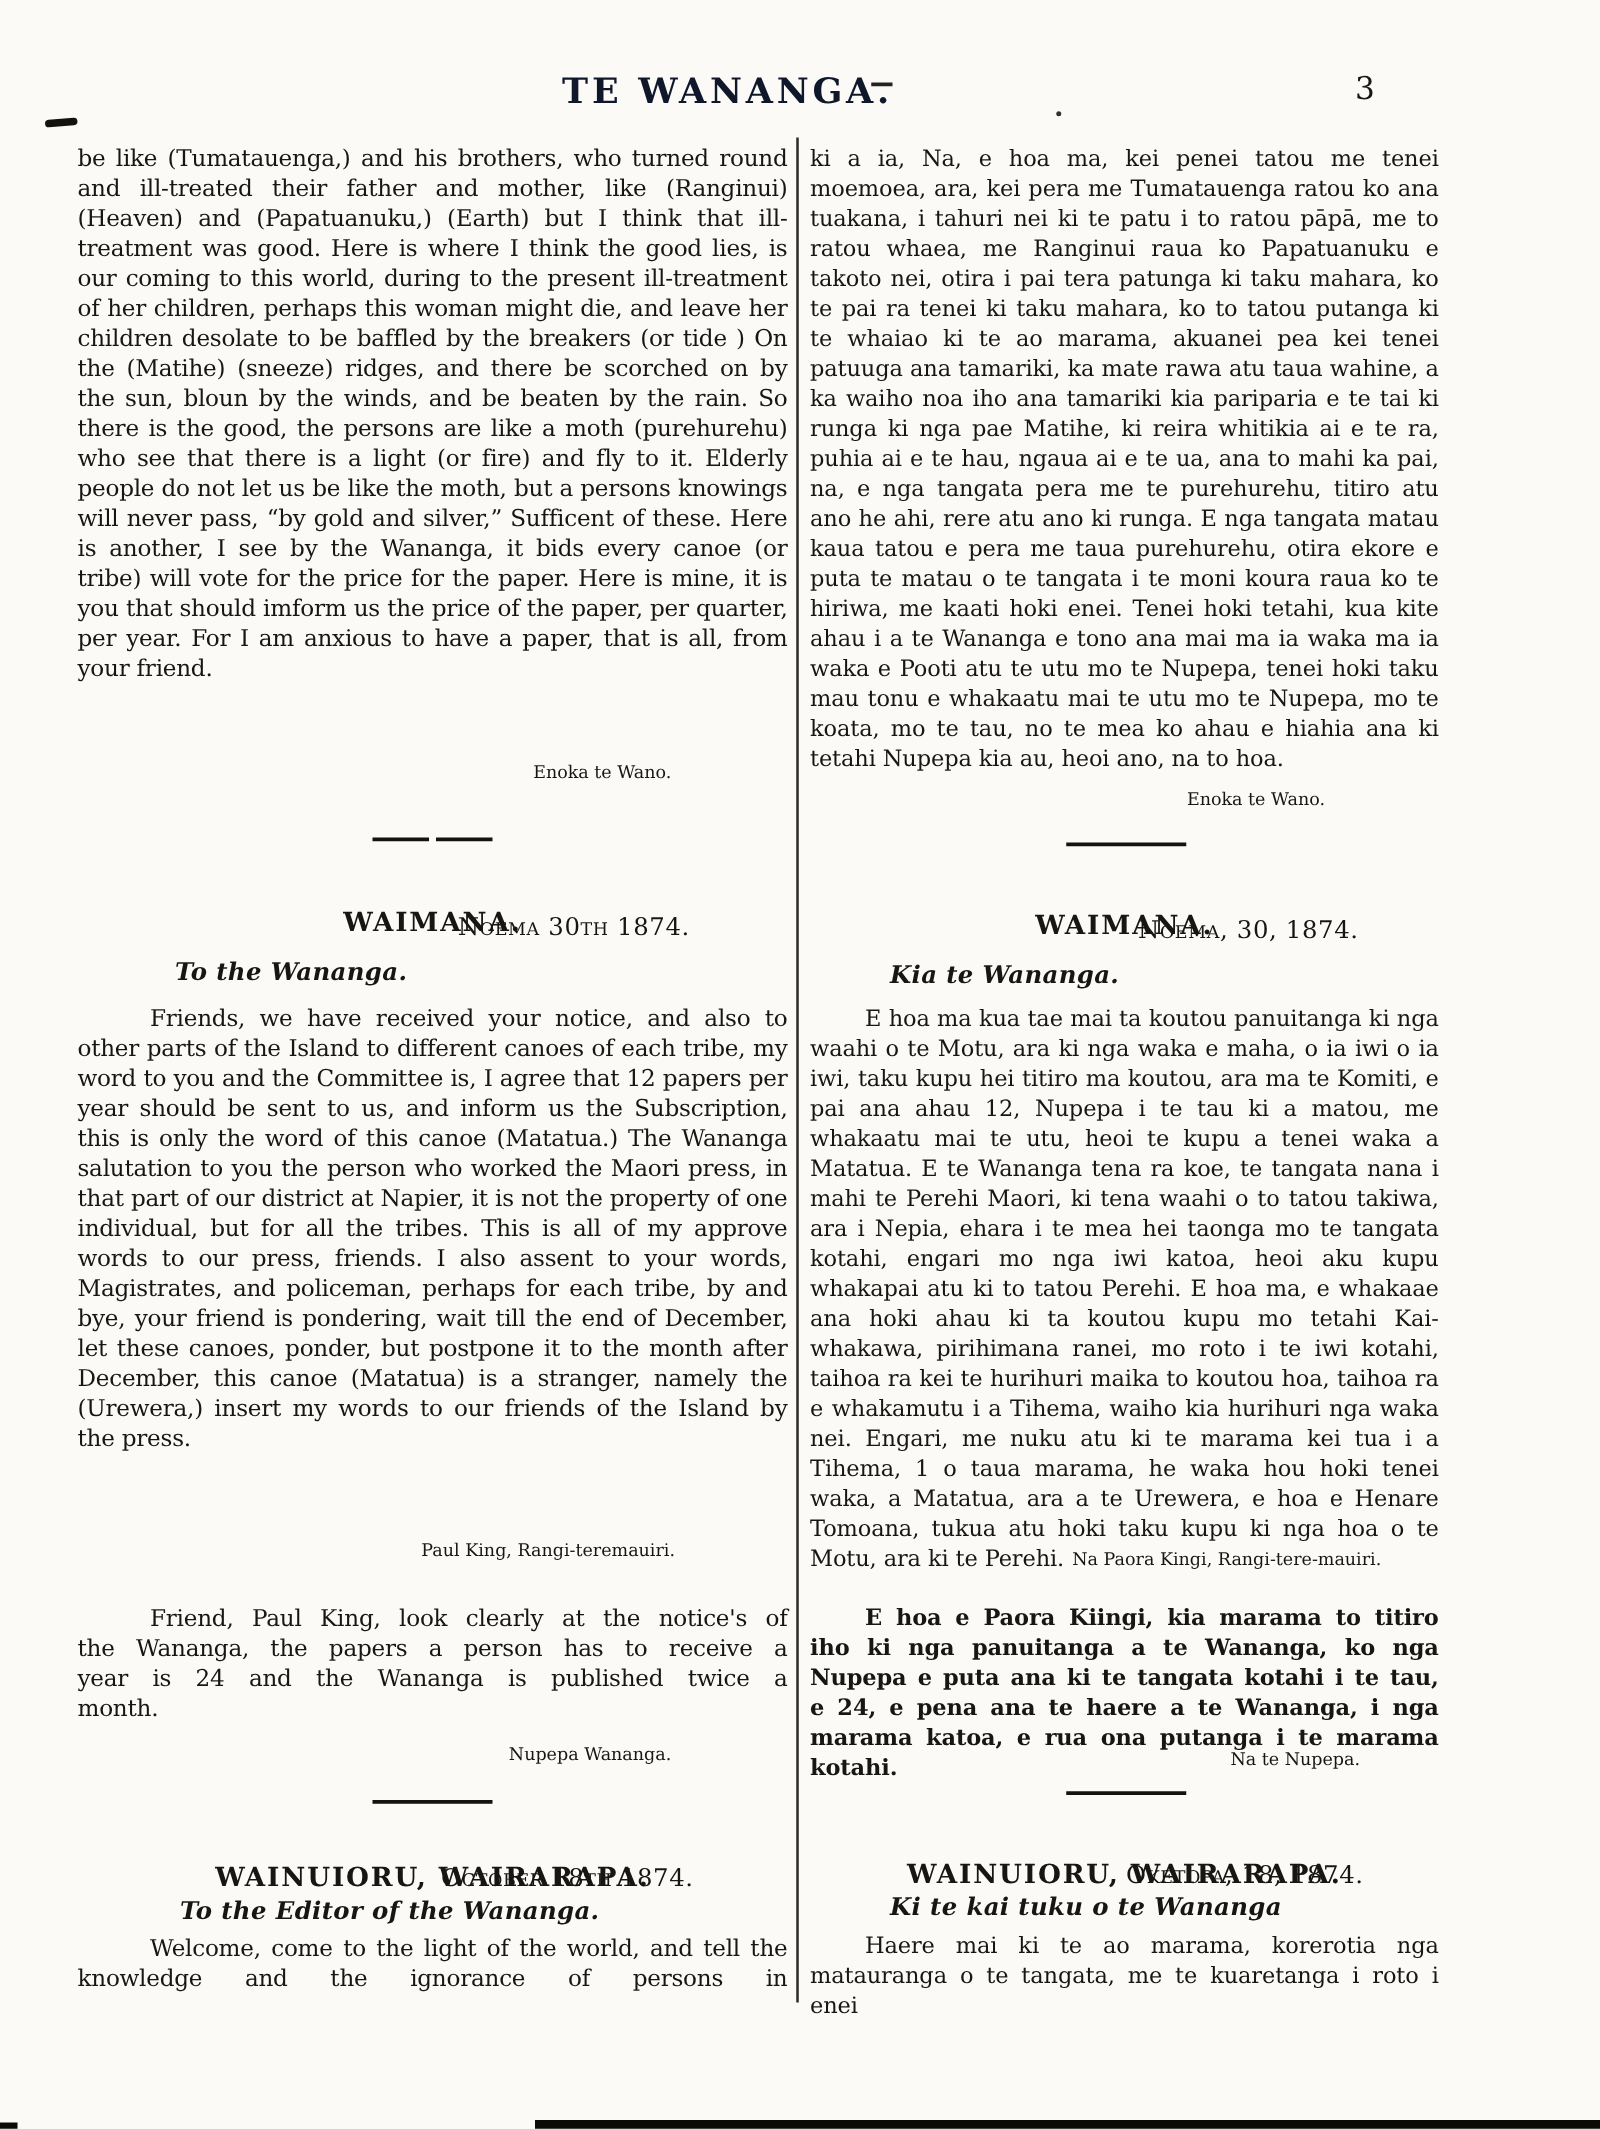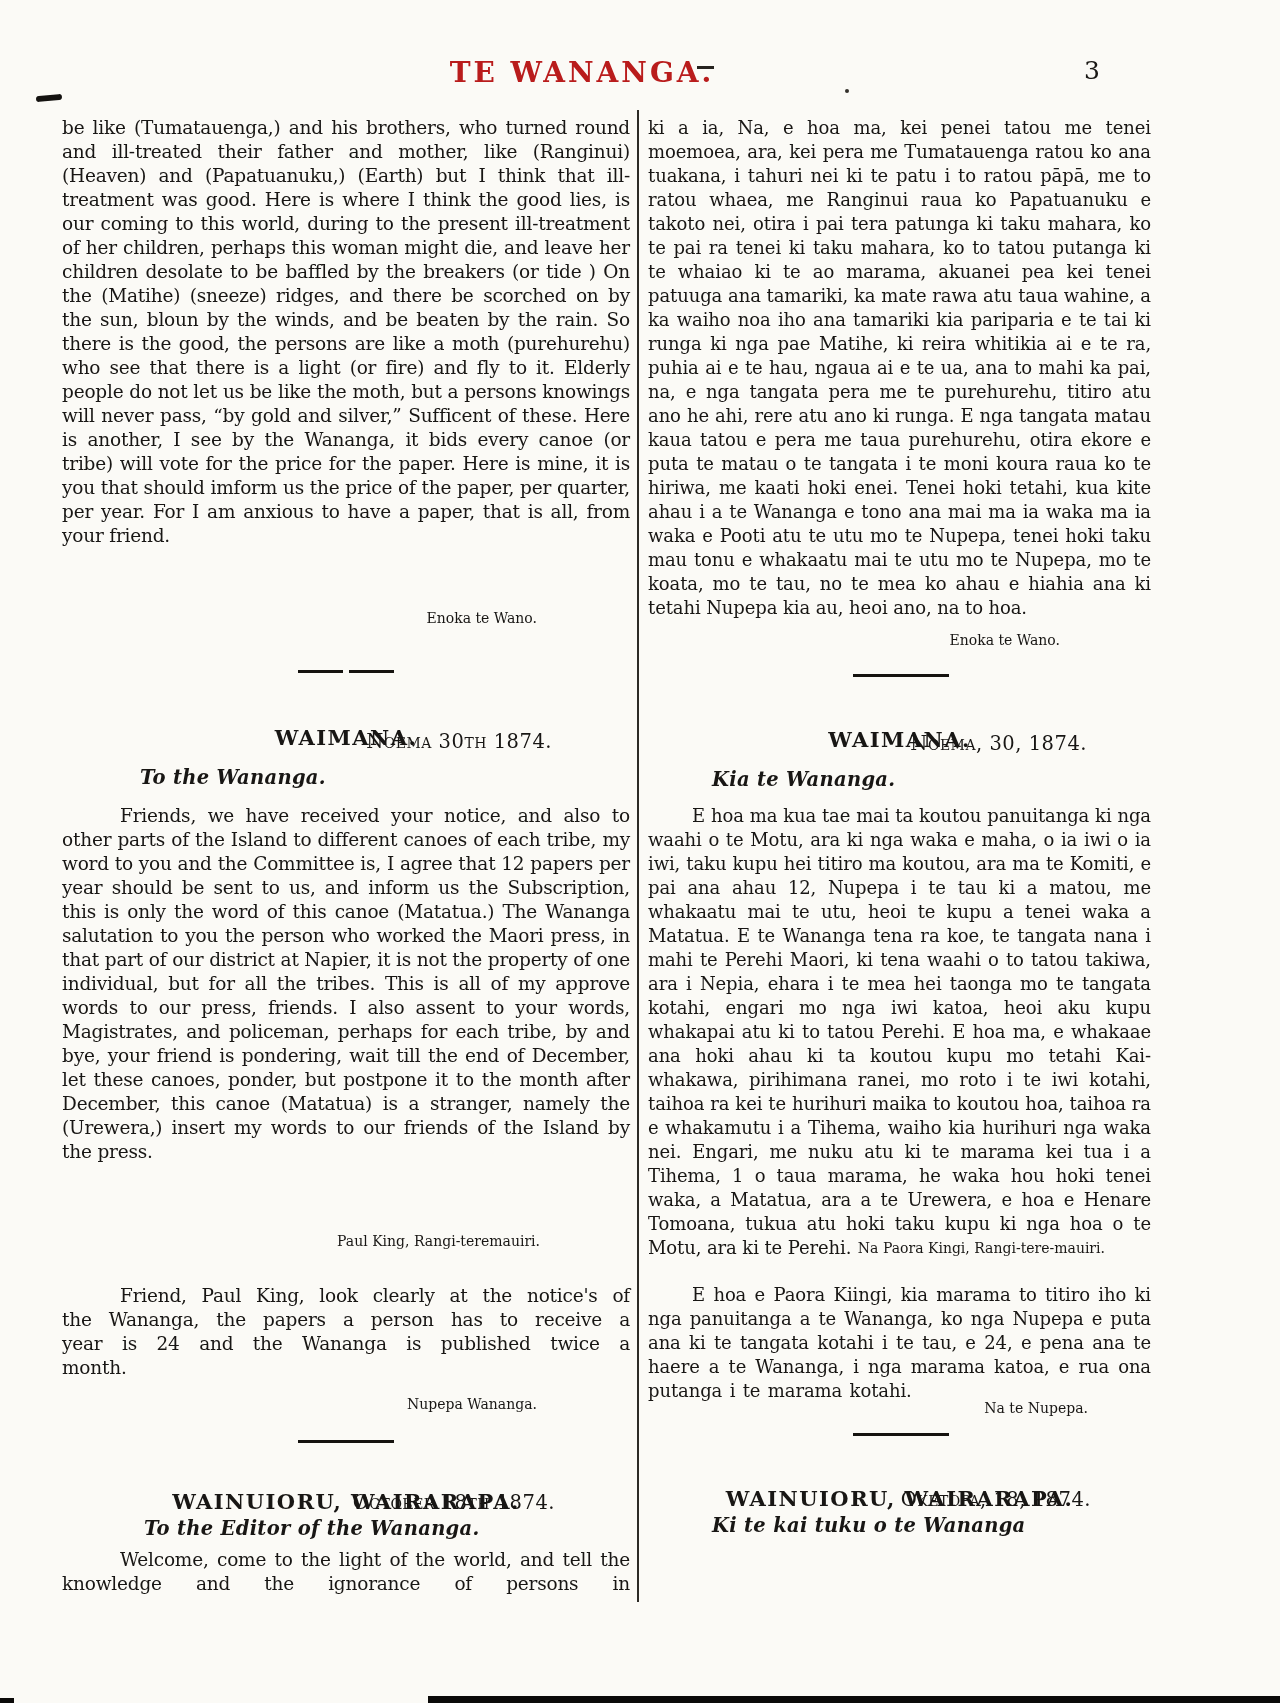--- a/index.html
+++ b/index.html
@@ -15,21 +15,21 @@
 
   .abs { position: absolute; }
 
   
   .masthead {
     left: 62px; top: 56px; width: 1040px;
     text-align: center;
     font-weight: bold;
     font-size: 28px;
     letter-spacing: 3px;
-    color: #b91c1c;
+    color: #0f172a;
   }
   .pagenum {
     left: 1062px; top: 56px; width: 60px;
     text-align: center;
     font-size: 25px;
     color: #1a1815;
   }
 
   
   .lcol { left: 62px;  width: 568px; }
@@ -39,21 +39,21 @@
     text-align: justify;
     line-height: 24px;
     letter-spacing: -0.2px;
     hyphens: none;
   }
   .lcol.para { font-size: 18.5px; }
   .rcol.para { font-size: 18px; letter-spacing: -0.1px; }
   .indent-l { text-indent: 58px; }
   .indent-r { text-indent: 44px; }
   .loose { word-spacing: 0.45em; }
-  .semiloose { word-spacing: 0.1em; }
+  .semiloose { word-spacing: 0.1em; font-weight: bold; }
   .fill-last { text-align-last: justify; }
 
   .sig { font-size: 14px; text-align: right; }
   .heading {
     text-align: center;
     font-weight: bold;
     font-size: 21px;
     letter-spacing: 1.5px;
     margin-top: 34px;
   }
@@ -150,14 +150,15 @@
   <div class="abs rcol sig" style="top:1400px; padding-right:63px; box-sizing:border-box;">Na te Nupepa.</div>
 
   <div class="abs rule" style="left:853px; top:1433px; width:96px;"></div>
 
   <div class="abs rcol heading" style="top:1452px">WAINUIORU, WAIRARAPA.</div>
 
   <div class="abs rcol dateline" style="top:1488px; padding-right:60px; box-sizing:border-box;">Oketopa, 18, 1874.</div>
 
   <div class="abs rcol salutation" style="top:1514px; padding-left:64px; box-sizing:border-box;">Ki te kai tuku o te Wananga</div>
 
+  <div class="abs rcol para indent-r fill-last" style="top:1545px">Haere mai ki te ao marama, korerotia nga matauranga o te tangata, me te kuaretanga i roto i enei</div>
 
 </div>
 
 </body></html>

